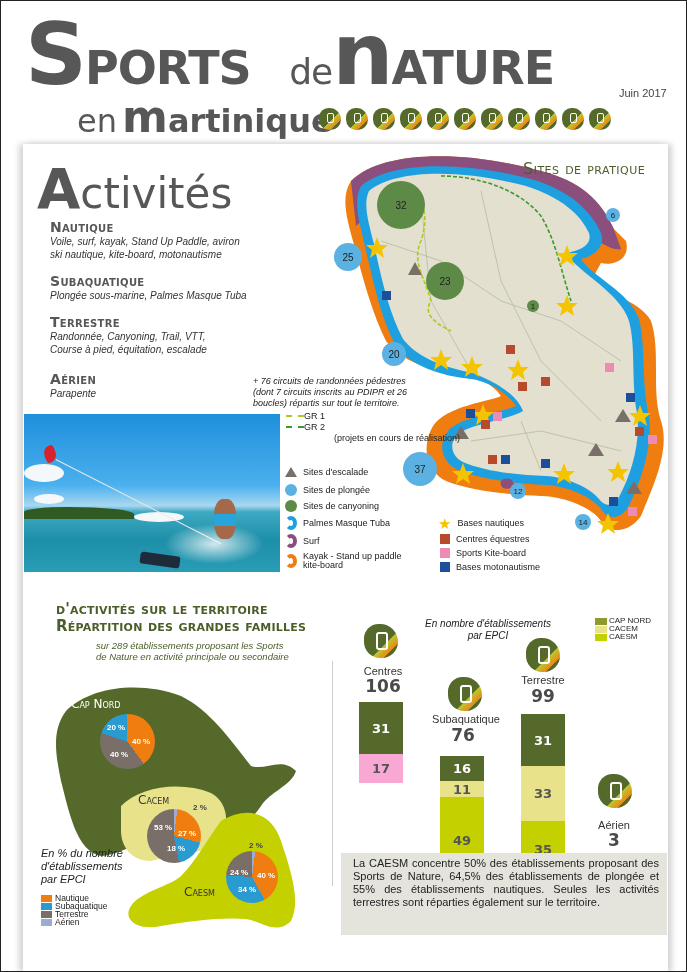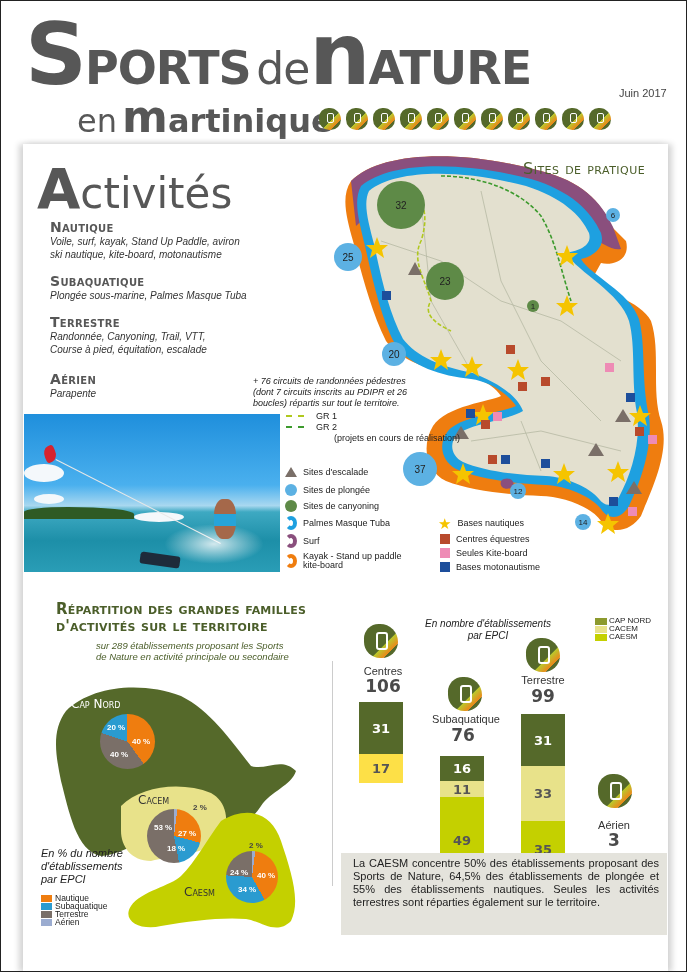--- a/index.html
+++ b/index.html
@@ -4,21 +4,21 @@
 <style>
   * { box-sizing: border-box; margin: 0; padding: 0; }
   html, body { width: 687px; height: 972px; overflow: hidden; background: #ffffff; }
   body { position: relative; font-family: "Liberation Sans", sans-serif; color: #3c3c3c; border: 1px solid #222; }
 
   
   .hdr { position: absolute; left: 0; top: 0; width: 687px; height: 140px; }
   .t1 { position: absolute; left: 24px; top: 10px; font-family: "DejaVu Sans", sans-serif; font-weight: bold; color: #575757; white-space: nowrap; line-height: 1; }
   .t1 .big { font-size: 86px; letter-spacing: -2px; }
   .t1 .mid { font-size: 46px; letter-spacing: -1px; }
-  .t1 .de { font-size: 44px; font-weight: normal; letter-spacing: -1px; }
+  .t1 .de { font-size: 36px; font-weight: normal; letter-spacing: -1px; margin-left: 33px; }
   .t2 { position: absolute; left: 76px; top: 94px; font-family: "DejaVu Sans", sans-serif; color: #575757; white-space: nowrap; line-height: 1; }
   .t2 .en { font-size: 32px; }
   .t2 .m { font-size: 44px; font-weight: bold; }
   .t2 .rest { font-size: 32px; font-weight: bold; }
   .date { position: absolute; left: 618px; top: 86px; font-size: 11px; color: #444; }
   .icons { position: absolute; left: 318px; top: 107px; display: flex; gap: 5px; }
   .sico { width: 22px; height: 22px; border-radius: 45% 55% 50% 50%; background: linear-gradient(135deg, #55692a 55%, #b9c92d 56%, #e98a1a 75%, #55692a 76%); position: relative; }
   .sico::after { content: ""; position: absolute; left: 8px; top: 5px; width: 5px; height: 8px; border: 1.5px solid #fff; border-radius: 2px; }
 
   
@@ -40,21 +40,21 @@
   .photo .rider { position: absolute; left: 190px; top: 85px; width: 22px; height: 40px; background: #a5684a; border-radius: 40%; }
   .photo .suit { position: absolute; left: 190px; top: 100px; width: 22px; height: 12px; background: #27a4d9; }
   .photo .board { position: absolute; left: 116px; top: 140px; width: 40px; height: 12px; background: #1e2b3a; transform: rotate(8deg); border-radius: 3px; }
   .photo .splash { position: absolute; left: 140px; top: 110px; width: 100px; height: 40px; background: radial-gradient(ellipse, rgba(255,255,255,0.8), rgba(255,255,255,0) 70%); }
 
   
   .map-title { position: absolute; left: 522px; top: 158px; font-family: "DejaVu Sans", sans-serif; font-size: 16px; color: #4b5e2a; font-variant: small-caps; letter-spacing: 0.5px; }
   .mapsvg { position: absolute; left: 300px; top: 140px; }
 
   .hike-note { position: absolute; left: 252px; top: 375px; font-style: italic; font-size: 9px; line-height: 11px; color: #222; width: 200px; }
-  .gr { position: absolute; left: 285px; font-size: 9px; color: #222; display: flex; align-items: center; gap: 12px; }
+  .gr { position: absolute; left: 285px; font-size: 9px; color: #222; display: flex; align-items: center; gap: 0; }
   .gr .dash { width: 18px; border-top: 2px dashed; }
   .gr-note { position: absolute; left: 285px; top: 432px; font-size: 9px; color: #222; margin-left: 48px; }
 
   .legend { position: absolute; font-size: 9px; color: #222; }
   .lg-item { position: absolute; display: flex; align-items: center; gap: 6px; white-space: nowrap; line-height: 9px; }
   .sw { flex: none; }
   .tri { width: 0; height: 0; border-left: 6px solid transparent; border-right: 6px solid transparent; border-bottom: 10px solid #7a6f68; }
   .dot { width: 12px; height: 12px; border-radius: 50%; }
   .arc { width: 12px; height: 14px; border: 4px solid; border-left-color: transparent !important; border-radius: 50%; }
   .star { font-size: 15px; color: #f5c400; line-height: 11px; }
@@ -282,31 +282,31 @@
   <div class="lg-item" style="left:437px;top:517px">
       <span class="sw star">★</span>
       <span>Bases nautiques</span>
     </div>
   <div class="lg-item" style="left:439px;top:533px">
       <span class="sw sq" style="background:#b84a2c"></span>
       <span>Centres équestres</span>
     </div>
   <div class="lg-item" style="left:439px;top:547px">
       <span class="sw sq" style="background:#ee8bb5"></span>
-      <span>Seules Kite-board</span>
+      <span>Sports Kite-board</span>
     </div>
   <div class="lg-item" style="left:439px;top:561px">
       <span class="sw sq" style="background:#1d4e9b"></span>
       <span>Bases motonautisme</span>
     </div>
 </div>
 
 <div class="rep-title">
+  <div>d'activités sur le territoire</div>
   <div>Répartition des grandes familles</div>
-  <div>d'activités sur le territoire</div>
 </div>
 <div class="rep-sub">
   <div>sur 289 établissements proposant les Sports</div>
   <div>de Nature en activité principale ou secondaire</div>
 </div>
 
 <svg style="position:absolute;left:20px;top:680px" width="310" height="270" viewBox="0 0 310 270">
   <path d="M45 30 C 70 5, 120 0, 160 15 C 190 30, 210 60, 230 85 C 245 90, 260 75, 275 90 C 270 105, 250 110, 240 125 C 230 140, 215 150, 205 155 L 150 150 C 120 160, 95 175, 80 175 C 55 170, 48 130, 40 100 C 35 75, 30 50, 45 30 Z" fill="#55692a"></path>
   <path d="M100 125 C 120 105, 160 100, 190 112 C 205 120, 210 140, 200 158 C 180 175, 150 175, 130 180 C 110 180, 100 165, 100 150 Z" fill="#e8e28a"></path>
   <path d="M200 140 C 225 125, 250 130, 260 160 C 270 190, 280 220, 270 240 C 255 255, 240 240, 225 238 C 200 236, 170 240, 140 245 C 120 250, 100 240, 110 225 C 120 210, 150 205, 160 195 C 175 180, 185 160, 200 140 Z" fill="#c4d000"></path>
@@ -374,21 +374,21 @@
       <span class="s" style="background:#c4d000"></span>
       <span>CAESM</span>
     </div>
 </div>
 
 <div class="cat-icon" style="left:363px;top:623px"></div>
 <div class="col-name" style="left:350px;top:664px;width:64px">Centres</div>
 <div class="col-total" style="left:350px;top:675px;width:64px">106</div>
 <div class="col" style="left:358px;top:701px">
   <div class="seg" style="height:52px;background:#55692a;color:#fff">31</div>
-  <div class="seg" style="height:29px;background:#fde047;color:#555">17</div>
+  <div class="seg" style="height:29px;background:#f9a8d4;color:#555">17</div>
 </div>
 
 <div class="cat-icon" style="left:447px;top:676px"></div>
 <div class="col-name" style="left:420px;top:712px;width:90px">Subaquatique</div>
 <div class="col-total" style="left:430px;top:724px;width:64px">76</div>
 <div class="col" style="left:439px;top:755px">
   <div class="seg" style="height:25px;background:#55692a;color:#fff">16</div>
   <div class="seg" style="height:16px;background:#e8e28a;color:#555">11</div>
   <div class="seg" style="height:87px;background:#c4d000;color:#555">49</div>
 </div>

